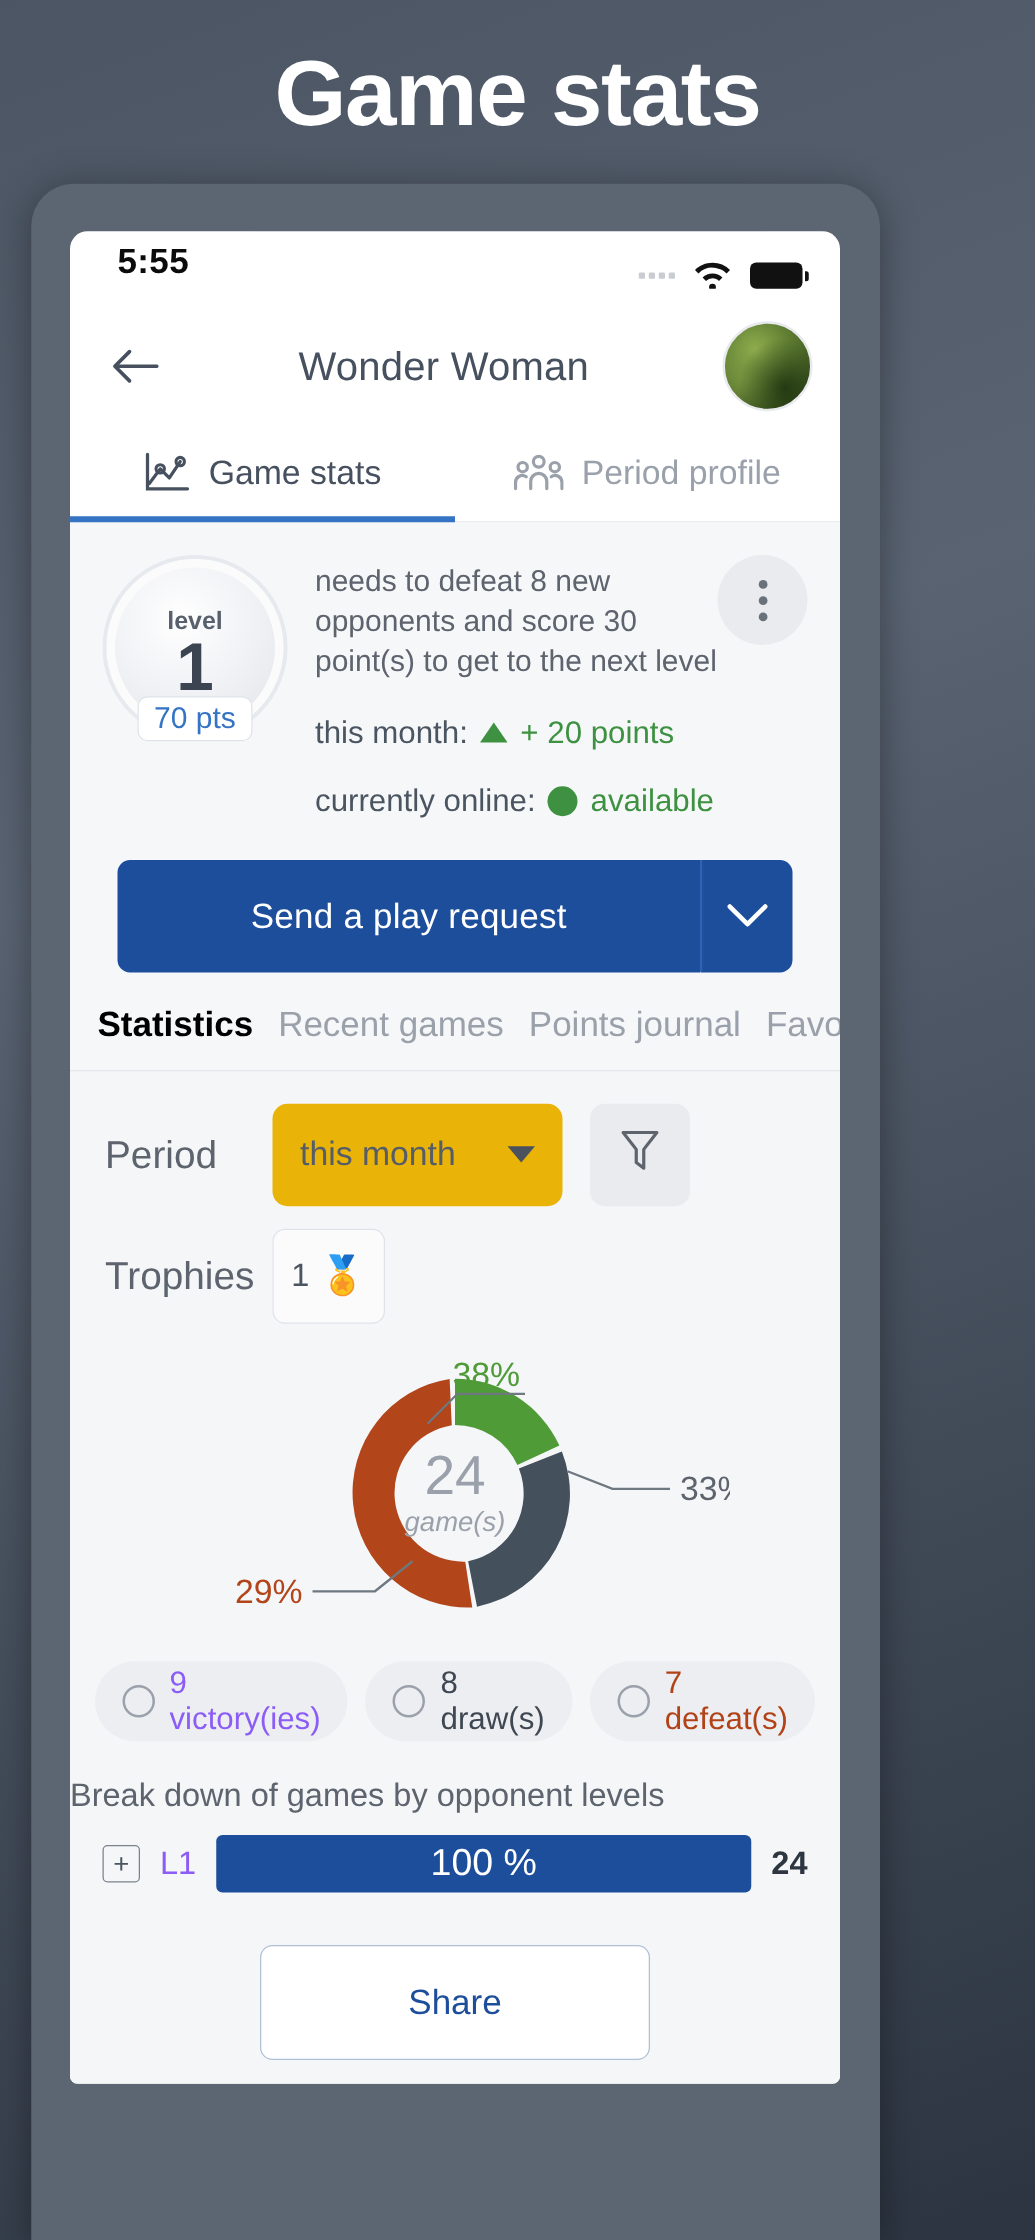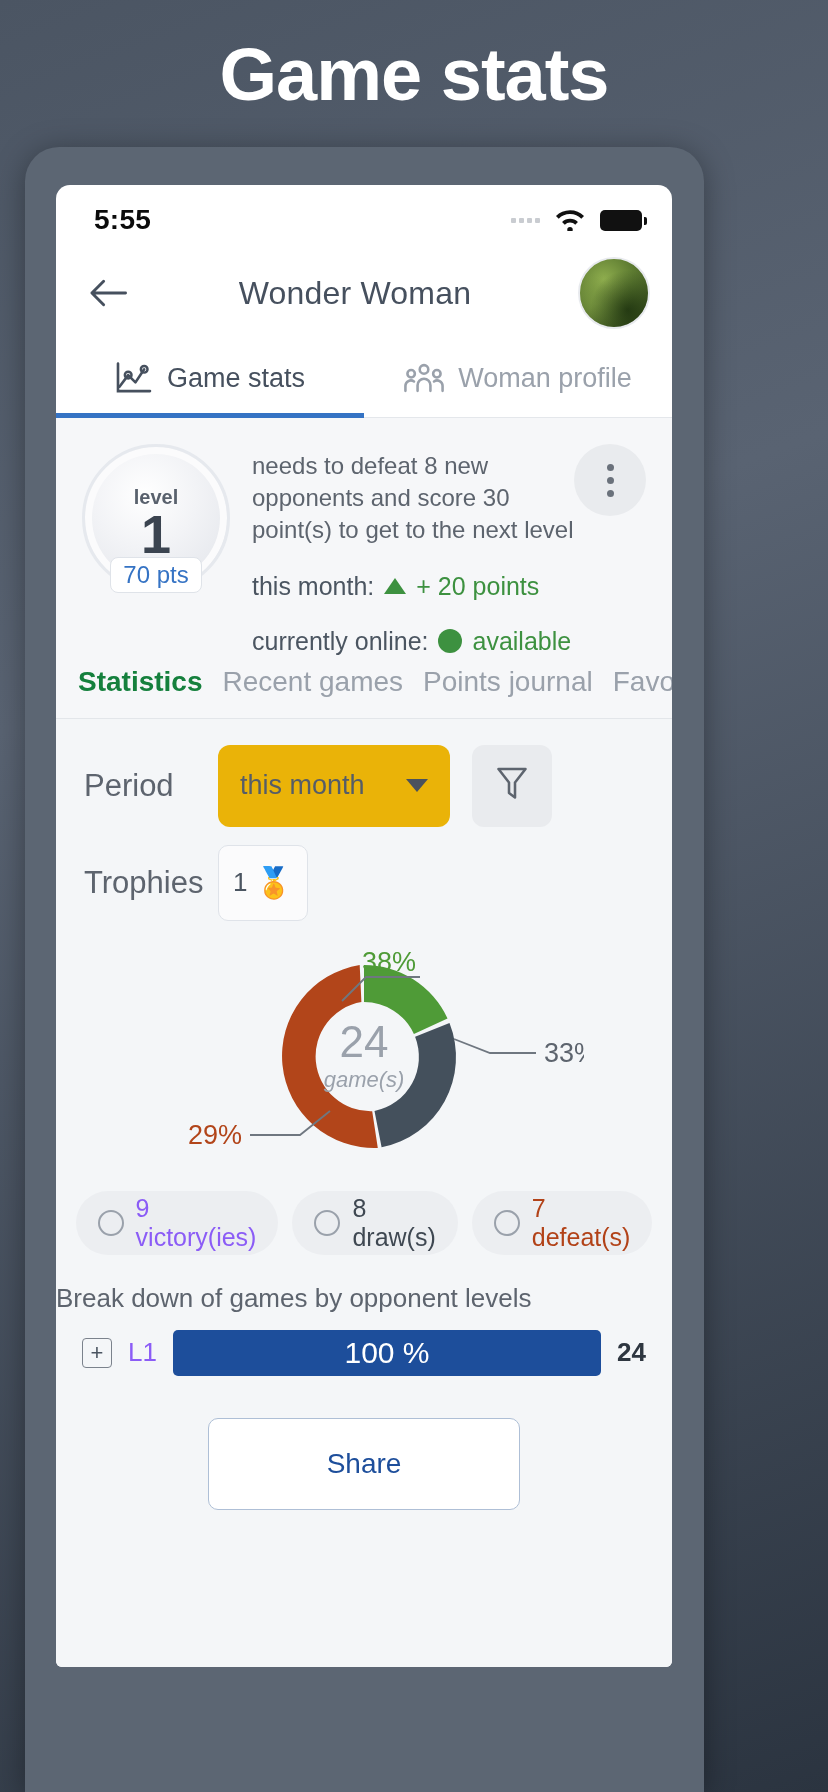--- a/index.html
+++ b/index.html
@@ -38,21 +38,21 @@
     left: 31px; top: 38px;
     width: 616px; height: 1482px;
     background: #ffffff;
     border-radius: 14px 14px 6px 6px;
     overflow: hidden;
   }
 
   
   .status-bar {
     height: 62px;
-    display: flex; align-items: center;
+    display: flex; 
     justify-content: space-between;
     padding: 8px 30px 0 38px;
   }
   .status-time { font-size: 28px; font-weight: bold; color: #0b0b0b; letter-spacing: .3px; }
   .status-right { display: flex; align-items: center; gap: 12px; }
   .sig-dots { display: flex; gap: 3px; align-items: flex-end; }
   .sig-dots i { width: 5px; height: 5px; background: #c9ccd1; border-radius: 1px; display: block; }
   .battery {
     width: 42px; height: 21px; border-radius: 5px;
     background: #111; position: relative;
@@ -174,21 +174,21 @@
 
   
   .sec-tabs {
     background: #f6f7f9;
     display: flex; align-items: center; gap: 20px;
     padding: 0 22px 20px 22px;
     font-size: 28px; color: #9aa1ab;
     white-space: nowrap; overflow: hidden;
     border-bottom: 1px solid #e3e6ea;
   }
-  .sec-tab.active { color: #15803d; font-weight: bold; }
+  .sec-tab.active { color: #000000; font-weight: bold; }
 
   
   .filters { padding: 26px 28px 0 28px; }
   .filter-row { display: flex; align-items: center; gap: 22px; }
   .filter-label { font-size: 31px; color: #5d646e; width: 112px; flex: 0 0 auto; }
   .select-box {
     width: 232px; height: 82px; background: #eab308; border-radius: 12px;
     display: flex; align-items: center; justify-content: space-between;
     padding: 0 22px; font-size: 27px; color: #555d68;
   }
@@ -317,21 +317,21 @@
         <span class="tab-ico">
           <svg width="40" height="32" viewBox="0 0 28 22">
             <circle cx="14" cy="5" r="3" fill="none" stroke="#9aa1ab" stroke-width="1.8"></circle>
             <circle cx="5" cy="8" r="2.6" fill="none" stroke="#9aa1ab" stroke-width="1.8"></circle>
             <circle cx="23" cy="8" r="2.6" fill="none" stroke="#9aa1ab" stroke-width="1.8"></circle>
             <path d="M9.5 20v-4a4.5 4.5 0 0 1 9 0v4" fill="none" stroke="#9aa1ab" stroke-width="1.8" stroke-linecap="round"></path>
             <path d="M1 20v-3.5A3.8 3.8 0 0 1 7 13.4" fill="none" stroke="#9aa1ab" stroke-width="1.8" stroke-linecap="round"></path>
             <path d="M27 20v-3.5a3.8 3.8 0 0 0-6-3.1" fill="none" stroke="#9aa1ab" stroke-width="1.8" stroke-linecap="round"></path>
           </svg>
         </span>
-        <span>Woman profile</span>
+        <span>Period profile</span>
       </div>
       <div class="ptab-underline"></div>
     </div>
 
     <div class="app-body">
 
       <div class="level-card">
         <div class="level-badge">
           <div class="level-word">level</div>
           <div class="level-num">1</div>
@@ -350,20 +350,28 @@
             <span class="stat-val">available</span>
           </div>
         </div>
         <div class="kebab">
             <i></i>
             <i></i>
             <i></i>
           </div>
       </div>
 
+      <div class="cta-row">
+        <div class="cta-main">Send a play request</div>
+        <div class="cta-caret">
+          <svg width="34" height="22" viewBox="0 0 24 15">
+              <path d="M2 2l10 10L22 2" fill="none" stroke="#ffffff" stroke-width="2.6" stroke-linecap="round" stroke-linejoin="round"></path>
+            </svg>
+        </div>
+      </div>
 
       <div class="sec-tabs">
         <span class="sec-tab active">Statistics</span>
         <span class="sec-tab">Recent games</span>
         <span class="sec-tab">Points journal</span>
         <span class="sec-tab">Favorite ga</span>
       </div>
 
       <div class="filters">
         <div class="filter-row">

